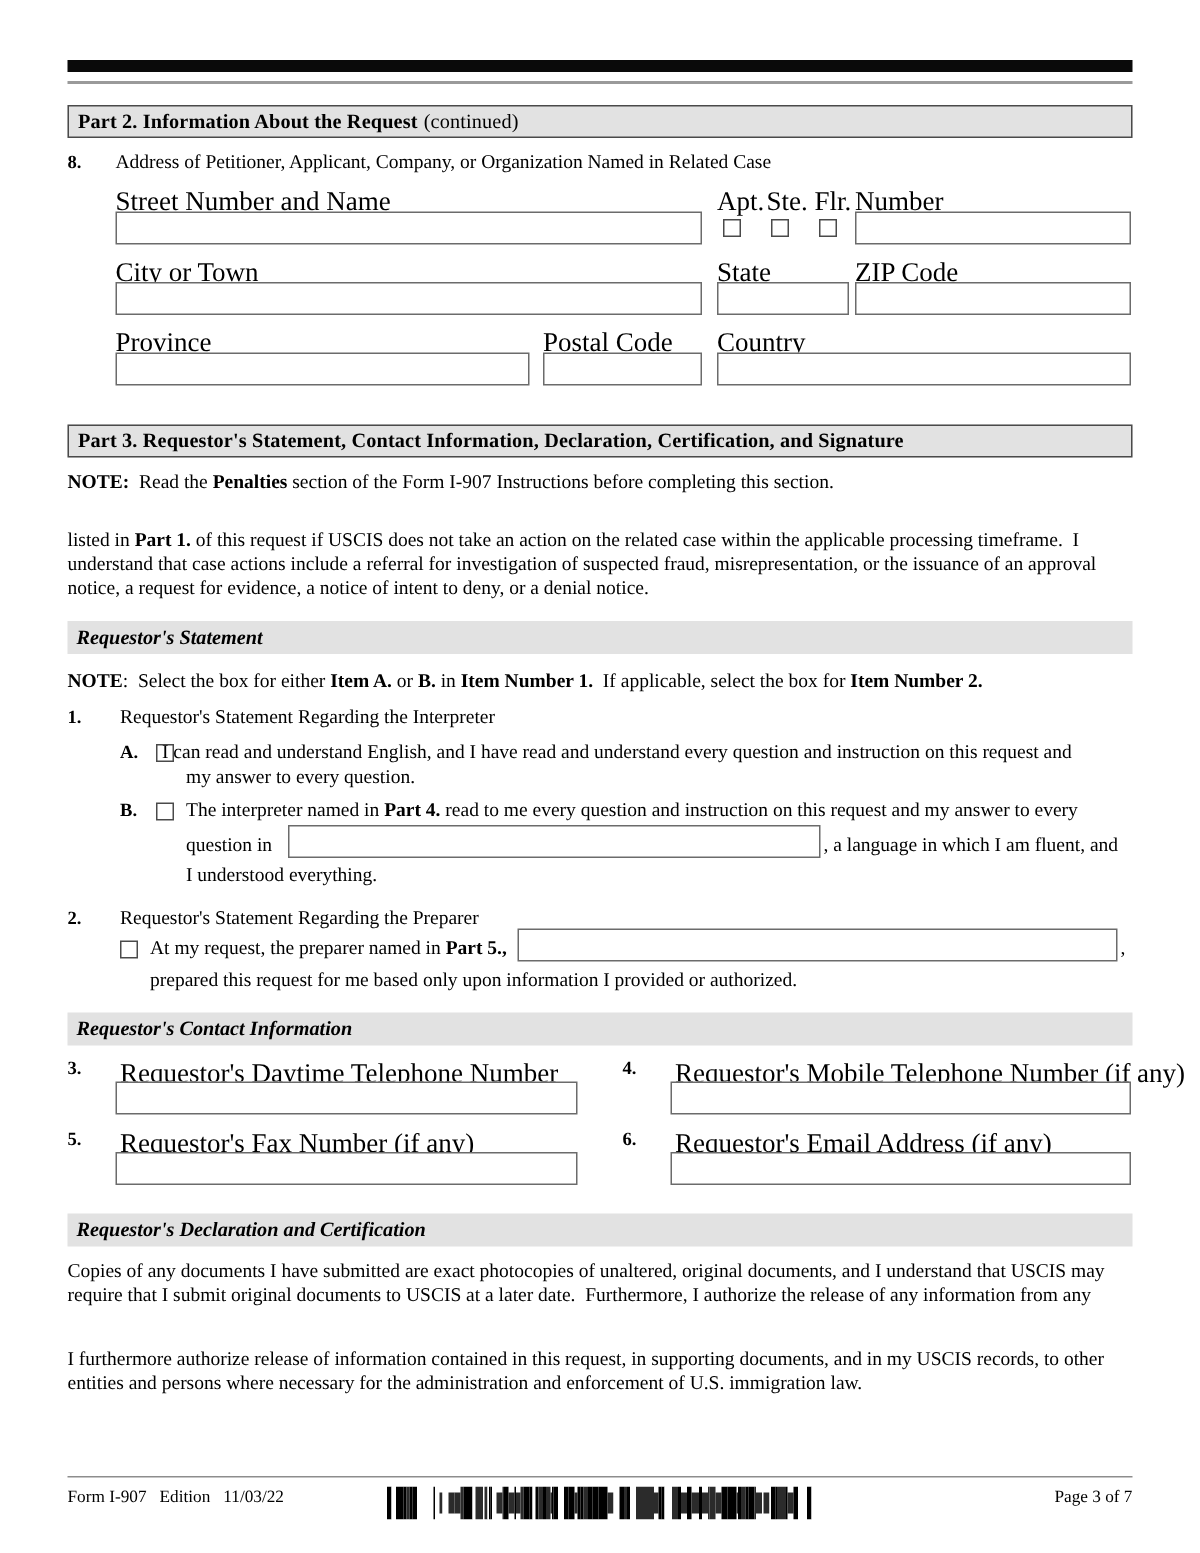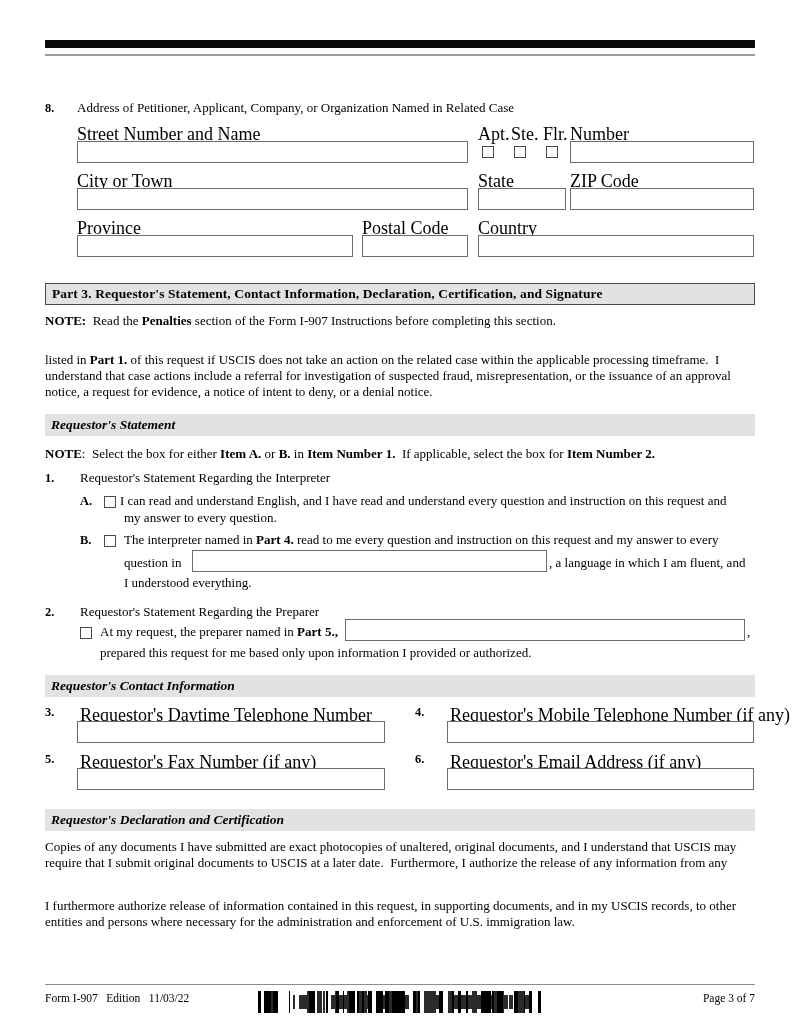--- a/index.html
+++ b/index.html
@@ -136,20 +136,24 @@
   }
 </style>
 </head>
 <body>
 
 <div class="page">
 
   <div class="top-rule-thick"></div>
   <div class="top-rule-thin"></div>
 
+  <div class="part-header" style="top:70px;">
+    <span class="bold">Part 2.  Information About the Request</span>
+      <span class="reg">(continued)</span>
+  </div>
 
   <div class="num" style="left:45px; top:101px;">8.</div>
   <div class="txt" style="left:77px; top:101px;">Address of Petitioner, Applicant, Company, or Organization Named in Related Case</div>
 
   <div class="lbl" style="left:77px; top:124px;">Street Number and Name</div>
   <div class="fld" style="left:77px; top:141px; width:391px;"></div>
 
   <div class="lbl" style="left:478px; top:124px;">Apt.</div>
   <div class="lbl" style="left:511px; top:124px;">Ste.</div>
   <div class="lbl" style="left:543px; top:124px;">Flr.</div>
@@ -188,21 +192,21 @@
     <span>Requestor's Statement</span>
   </div>
 
   <div class="txt" style="left:45px; top:447px;"><span class="b">NOTE</span><span>:  Select the box for either </span><span class="b">Item A.</span><span> or </span><span class="b">B.</span><span> in </span><span class="b">Item Number 1.</span><span>  If applicable, select the box for </span><span class="b">Item Number 2.</span></div>
 
   <div class="num" style="left:45px; top:471px;">1.</div>
   <div class="txt" style="left:80px; top:471px;">Requestor's Statement Regarding the Interpreter</div>
 
   <div class="num" style="left:80px; top:494px;">A.</div>
   <div class="cbx" style="left:104px; top:496px;"></div>
-  <div class="txt" style="left:120px; top:494px;">I can read and understand English, and I have read and understand every question and instruction on this request and</div>
+  <div class="txt" style="left:108px; top:494px;">I can read and understand English, and I have read and understand every question and instruction on this request and</div>
   <div class="txt" style="left:124px; top:511px;">my answer to every question.</div>
 
   <div class="num" style="left:80px; top:533px;">B.</div>
   <div class="cbx" style="left:104px; top:535px;"></div>
   <div class="txt" style="left:124px; top:533px;"><span>The interpreter named in </span><span class="b">Part 4.</span><span> read to me every question and instruction on this request and my answer to every</span></div>
   <div class="txt" style="left:124px; top:556px;">question in</div>
   <div class="fld" style="left:192px; top:550px; width:355px;"></div>
   <div class="txt" style="left:549px; top:556px;">, a language in which I am fluent, and</div>
   <div class="txt" style="left:124px; top:576px;">I understood everything.</div>
 

